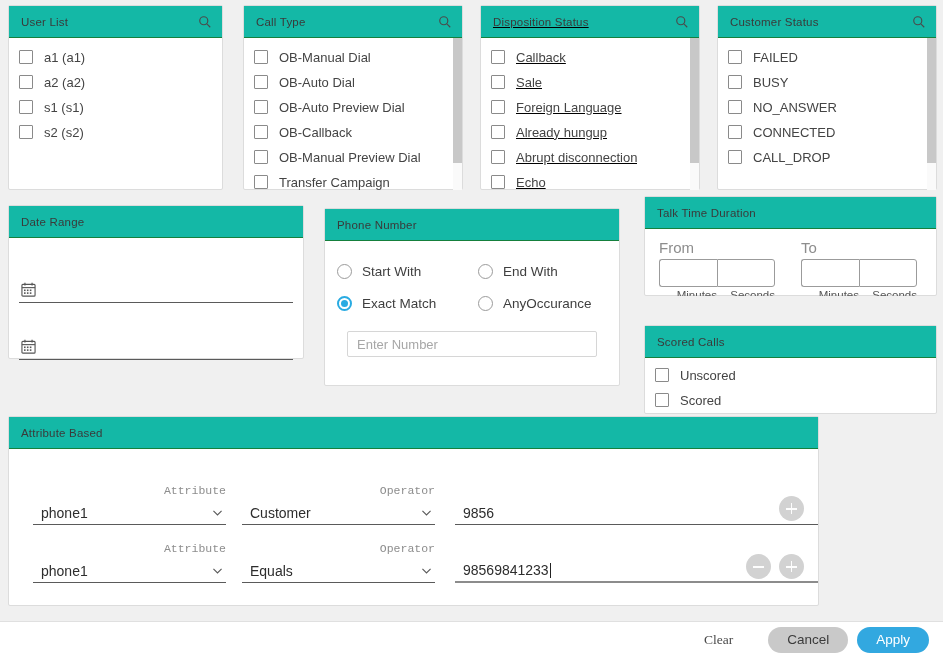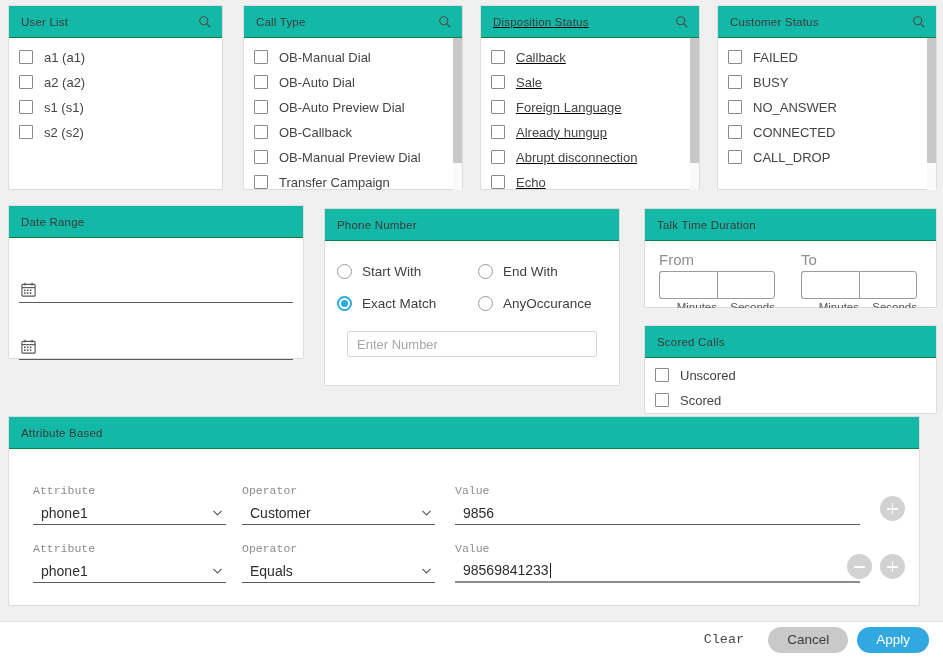--- a/index.html
+++ b/index.html
@@ -142,22 +142,22 @@
   }
 
   
   .footer {
     position:absolute; left:0; right:0; bottom:0; height:36px;
     background:#ffffff; border-top:1px solid #e0e0e0;
     display:flex; align-items:center; justify-content:flex-end;
     padding-right:14px;
   }
   .clear-link {
-    font-size:13.5px; color:#4a4a4a; margin-right:18px; cursor:pointer;
-    background:none; border:none; font-family:Liberation Mono, monospace;
+    font-size:13.5px; color:#4a4a4a; margin-right:29px; cursor:pointer;
+    background:none; border:none; font-family:Liberation Serif, serif;
   }
   .pill {
     border:none; border-radius:16px; height:26px;
     font-size:13.5px; cursor:pointer; padding:0 19px;
     font-family:"Liberation Sans", sans-serif;
   }
   .pill.cancel { background:#c9c9c9; color:#3b3b3b; margin-right:9px; }
   .pill.apply  { background:#32a8e0; color:#ffffff; }
 </style>
 </head>
@@ -386,21 +386,21 @@
           </div>
           <div class="rd-row">
             <span class="rd"></span>
             <span class="rd-lb">AnyOccurance</span>
           </div>
         </div>
       <input class="num-input" id="phone-input" type="text" placeholder="Enter Number" style="">
     </div>
   </div>
 
-  <div class="card" style="left:644px; top:208px; width:293px; height:100px;">
+  <div class="card" style="left:644px; top:196px; width:293px; height:100px;">
     <div class="card-head">
       <span class="card-title">Talk Time Duration</span>
     </div>
     <div class="card-body" style="height:67px;">
       <div class="tt-wrap" id="tt-groups">
           <div class="tt-grp">
             <div class="tt-cap">From</div>
             <div class="tt-boxes">
               <input type="text" class="tt-box left" style="">
               <input type="text" class="tt-box right" style="">
@@ -436,21 +436,21 @@
             <span class="cb-lb">Unscored</span>
           </div>
           <div class="cb-row">
             <span class="cb"></span>
             <span class="cb-lb">Scored</span>
           </div>
         </div>
     </div>
   </div>
 
-  <div class="card" style="left:8px; top:416px; width:912px; height:190px;">
+  <div class="card" style="left:8px; top:416px; width:811px; height:190px;text-align:right;">
     <div class="card-head">
       <span class="card-title">Attribute Based</span>
     </div>
     <div class="card-body" style="height:157px; padding:18px 0 0 0;" id="attr-body">
         <div class="attr-row">
           <div class="fld" style="left: 24px; width: 193px;">
             <div class="fld-cap">Attribute</div>
             <div class="sel-line">
               <span class="sel-val">phone1</span>
               <span class="chev"><svg viewBox="0 0 16 16" width="13" height="13">

